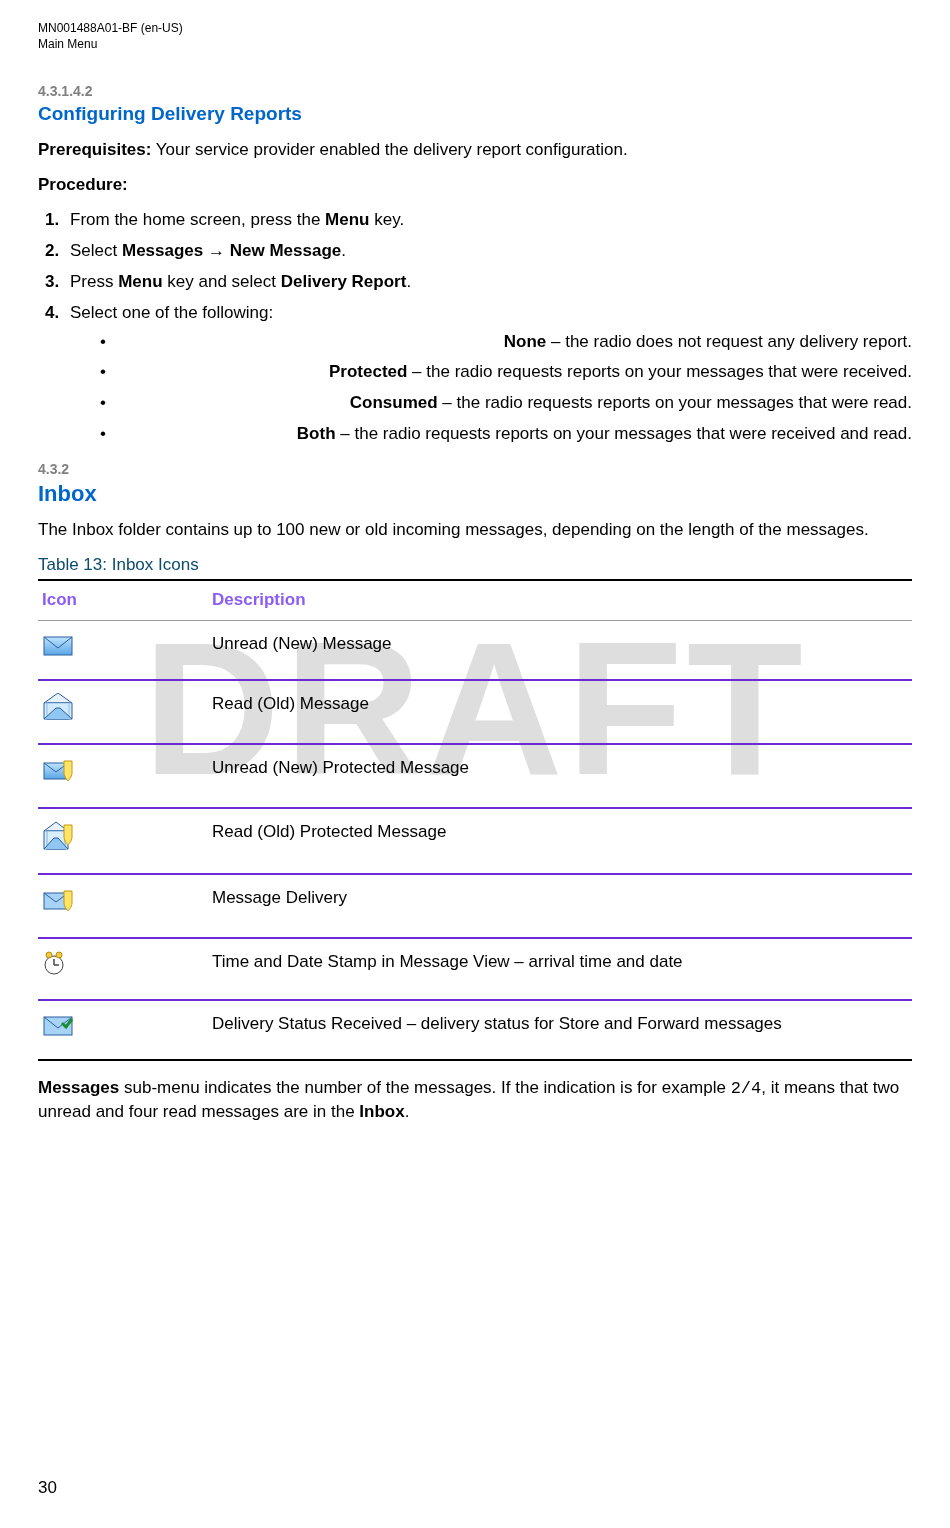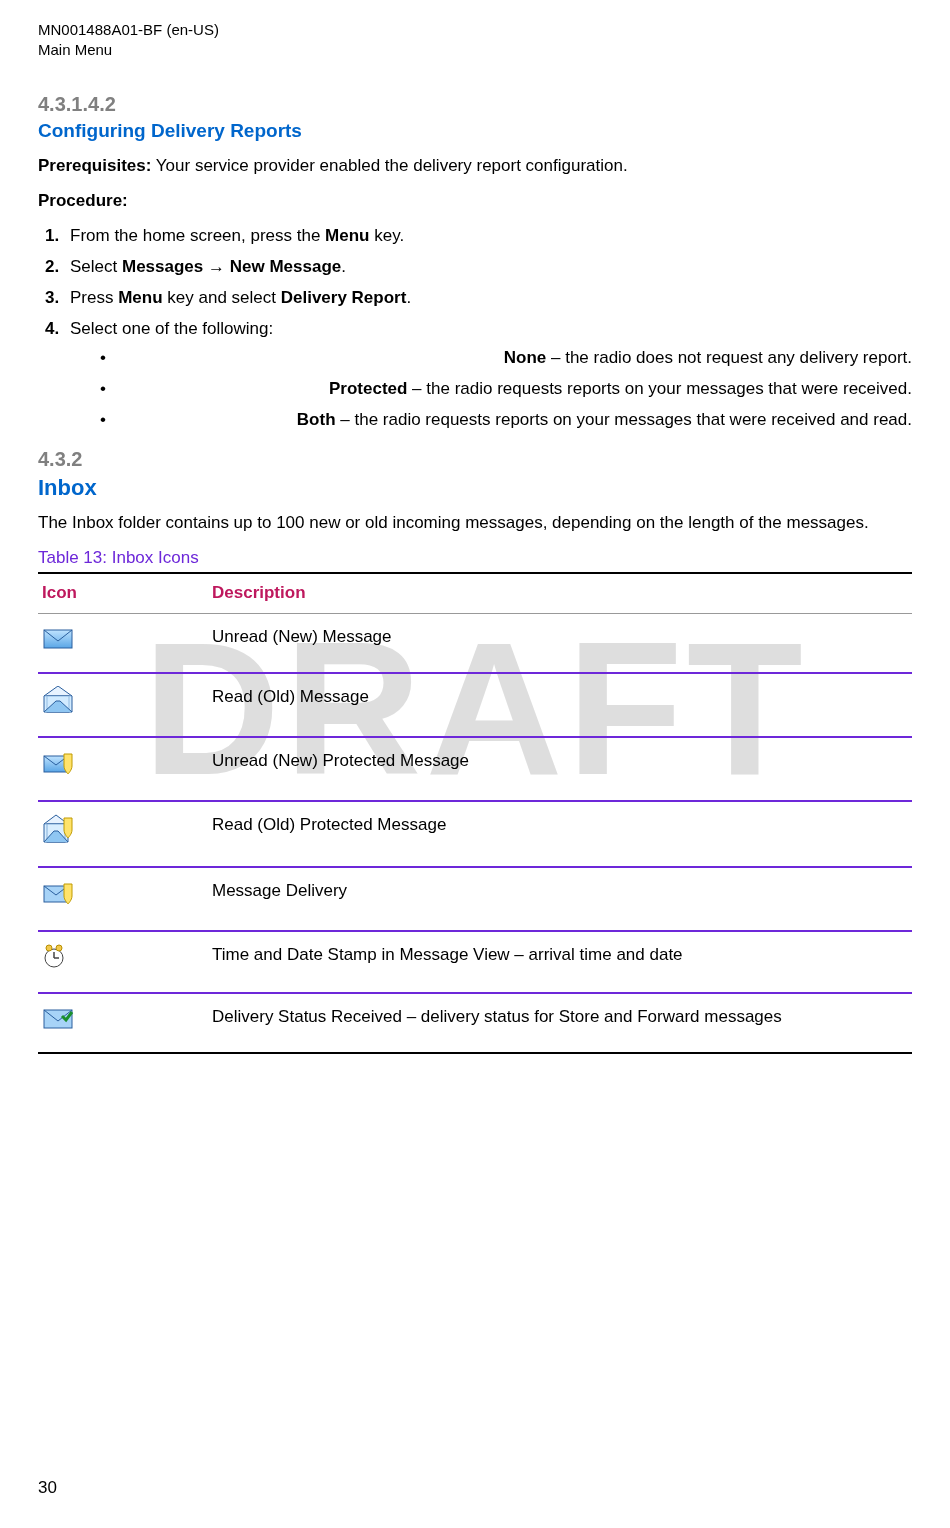--- a/index.html
+++ b/index.html
@@ -14,26 +14,26 @@
       position: relative;
       width: 950px;
       height: 1528px;
     }
     .page {
       padding: 20px 38px 20px 38px;
       position: relative;
       height: 100%;
     }
     .header-top {
-      font-size: 15px;
+      font-size: 12px;
       color: #000;
       margin-bottom: 30px;
     }
     .section-number {
-      font-size: 20px;
+      font-size: 14px;
       color: #808080;
       font-weight: bold;
       margin-top: 10px;
     }
     .section-title {
       font-size: 19px;
       color: #0066cc;
       font-weight: bold;
       margin-top: 0;
       margin-bottom: 12px;
@@ -73,34 +73,34 @@
       margin-bottom: 8px;
       text-align: right;
     }
     .bullet-list li::before {
       content: "•";
       position: absolute;
       left: 0;
     }
     b { font-weight: bold; }
     .table-caption {
-      color: #6d28d9;
+      color: #0c4a6e;
       font-size: 17px;
       margin-top: 10px;
       margin-bottom: 2px;
     }
     table.inbox-icons {
       width: 100%;
       border-collapse: collapse;
       border-top: 2px solid #000;
       border-bottom: 2px solid #000;
     }
     table.inbox-icons th {
       text-align: left;
-      color: #be185d;
+      color: #8b5cf6;
       font-weight: bold;
       font-size: 17px;
       padding: 8px 10px 8px 4px;
       border-bottom: 1px solid #999;
     }
     table.inbox-icons td {
       padding: 12px 10px 22px 4px;
       border-bottom: 2px solid #6d28d9;
       vertical-align: top;
       font-size: 17px;
@@ -162,20 +162,21 @@
         <span>Select </span><b>Messages</b><span> → </span><b>New Message</b><span>.</span>
       </li>
       <li>
         <span>Press </span><b>Menu</b><span> key and select </span><b>Delivery Report</b><span>.</span>
       </li>
       <li>
         <span>Select one of the following:</span>
         <ul class="bullet-list">
           <li><b>None</b><span> – the radio does not request any delivery report.</span></li>
           <li><b>Protected</b><span> – the radio requests reports on your messages that were received.</span></li>
+          <li><b>Consumed</b><span> – the radio requests reports on your messages that were read.</span></li>
           <li><b>Both</b><span> – the radio requests reports on your messages that were received and read.</span></li>
         </ul>
       </li>
     </ol>
 
     <div class="section-number">4.3.2</div>
     <div class="section-title-big">Inbox</div>
 
     <p class="para">The Inbox folder contains up to 100 new or old incoming messages, depending on the length of the messages.</p>
 
@@ -271,17 +272,20 @@
               <rect x="2" y="4" width="28" height="18" fill="#a7d3f7" stroke="#2a5f9e"></rect>
               <path d="M2 4 L16 15 L30 4" fill="none" stroke="#2a5f9e"></path>
               <path d="M20 10 L24 14 L30 6" fill="none" stroke="#1a8f2e" stroke-width="3"></path>
             </svg>
           </td>
           <td>Delivery Status Received – delivery status for Store and Forward messages</td>
         </tr>
       </tbody>
     </table>
 
+    <p class="para" style="margin-top:16px">
+      <b>Messages</b><span> sub-menu indicates the number of the messages. If the indication is for example </span><span class="mono">2/4</span><span>, it means that two unread and four read messages are in the </span><b>Inbox</b><span>.</span>
+    </p>
 
   </div>
 
   <div class="page-number">30</div>
 </div>
 
 </body></html>

